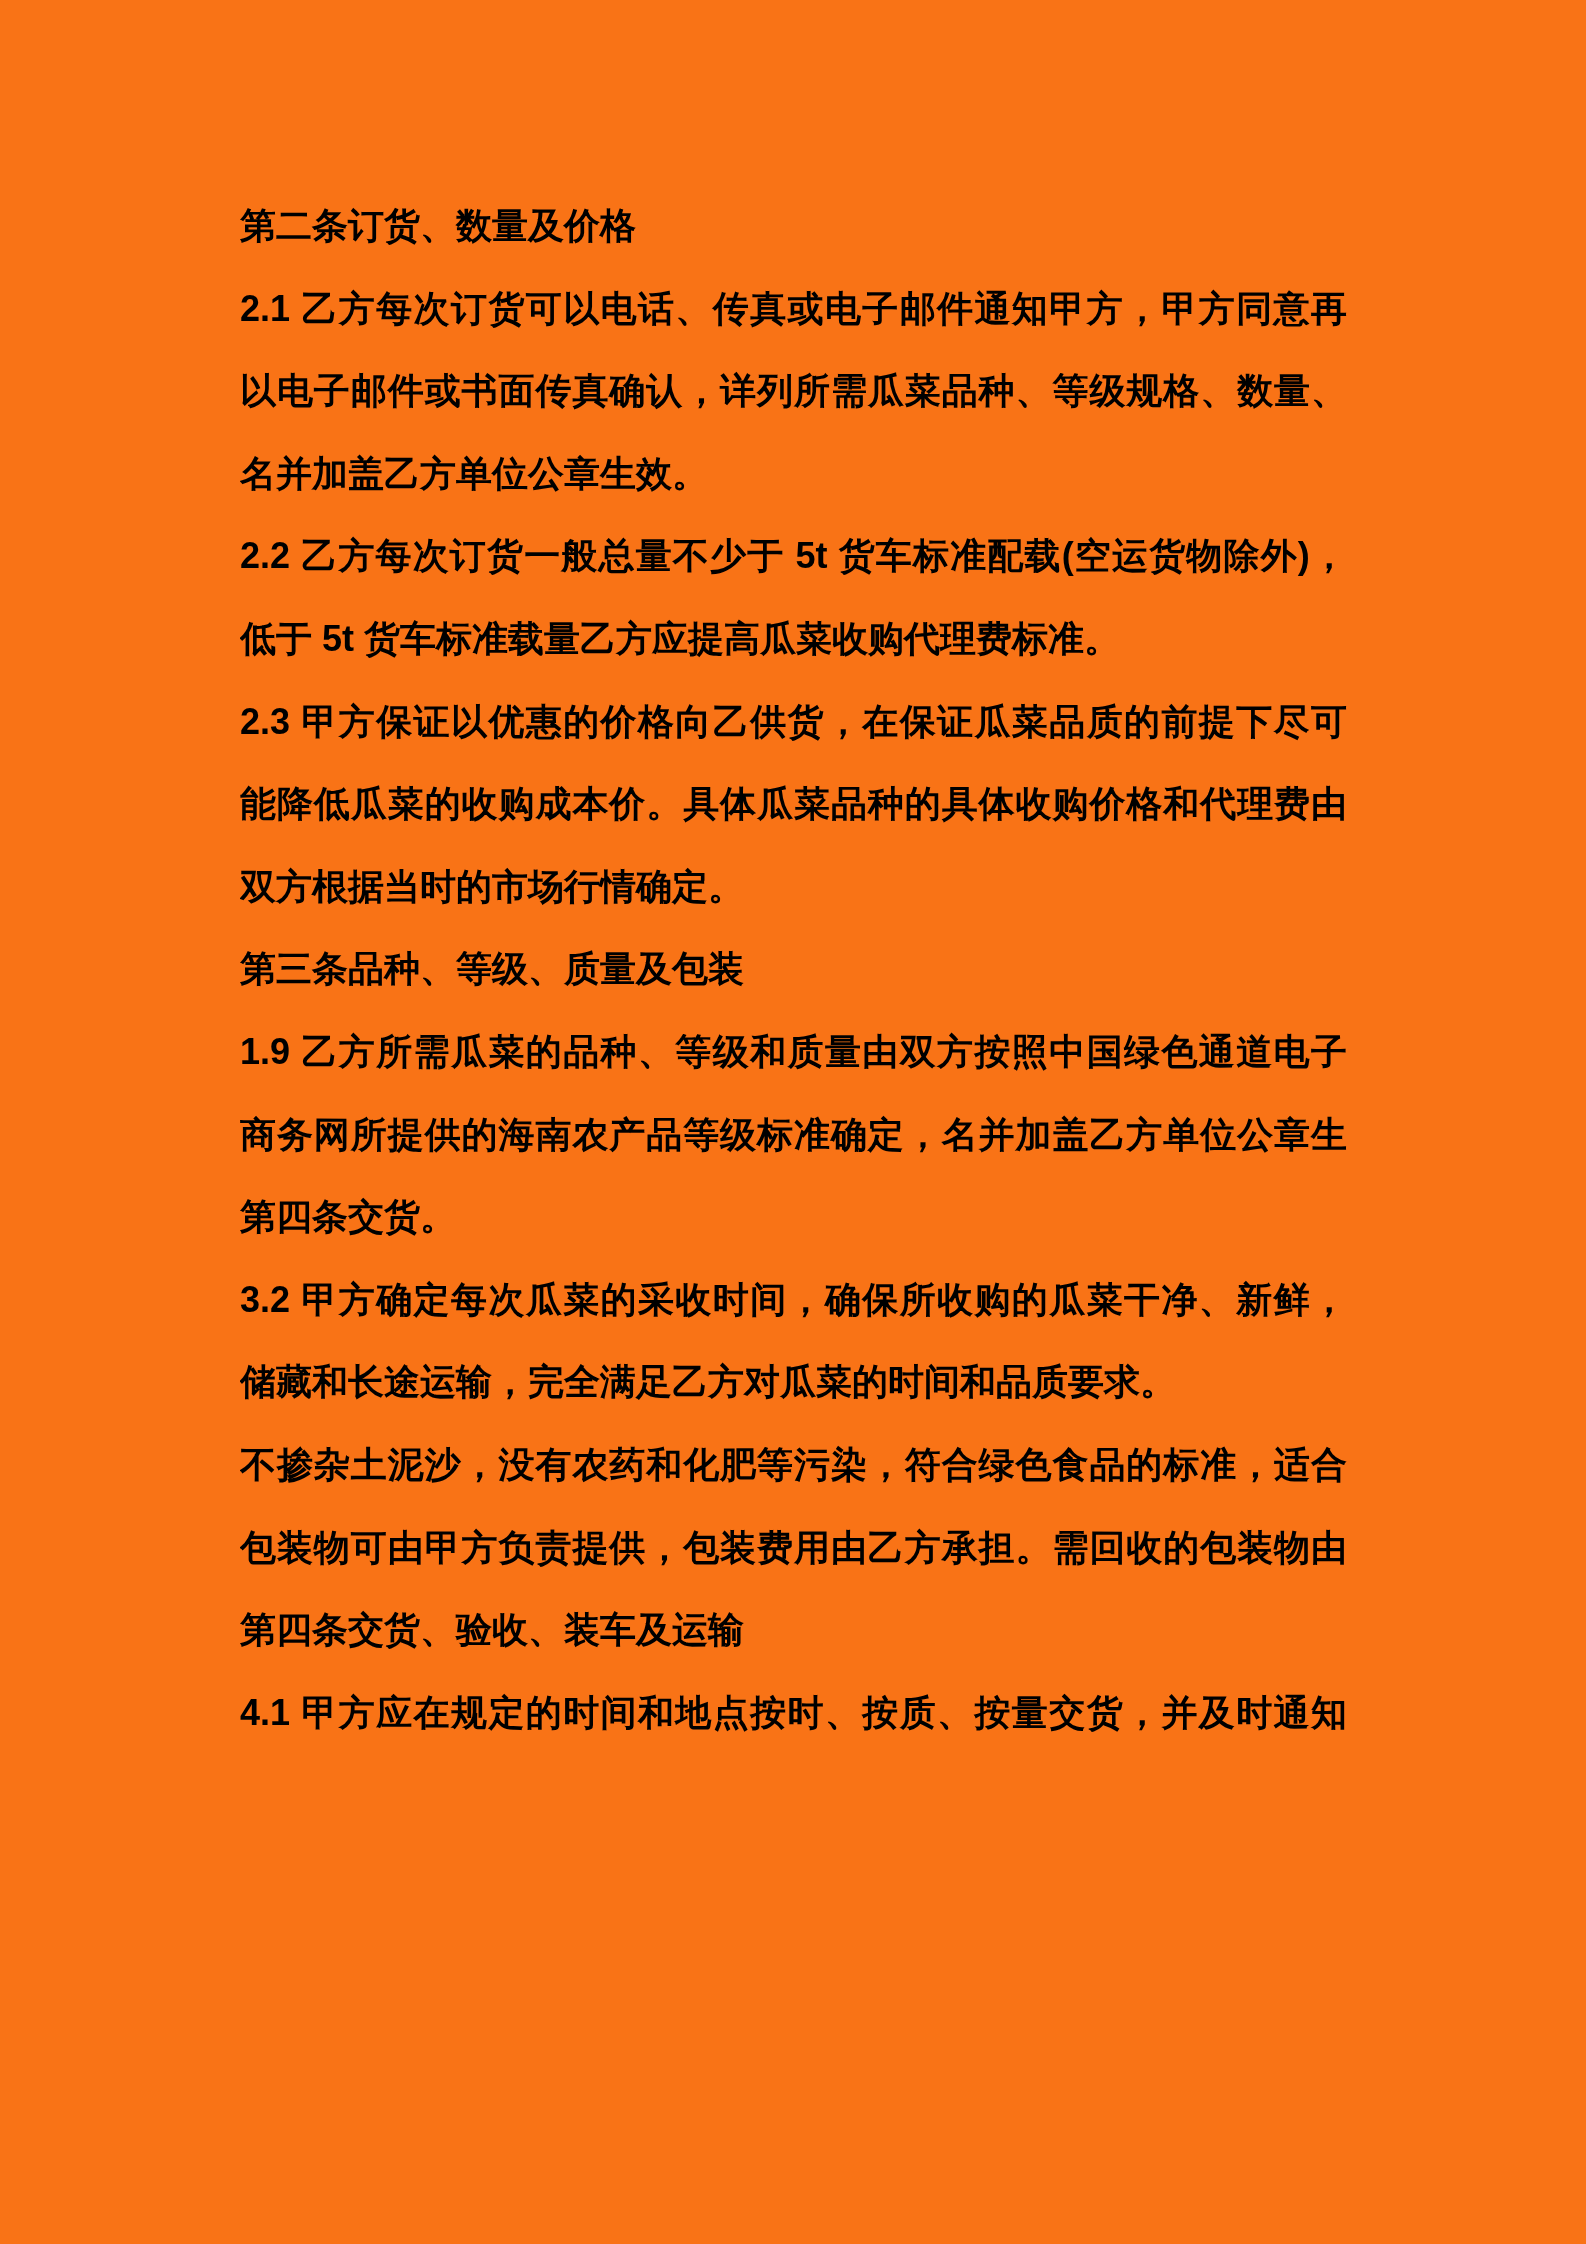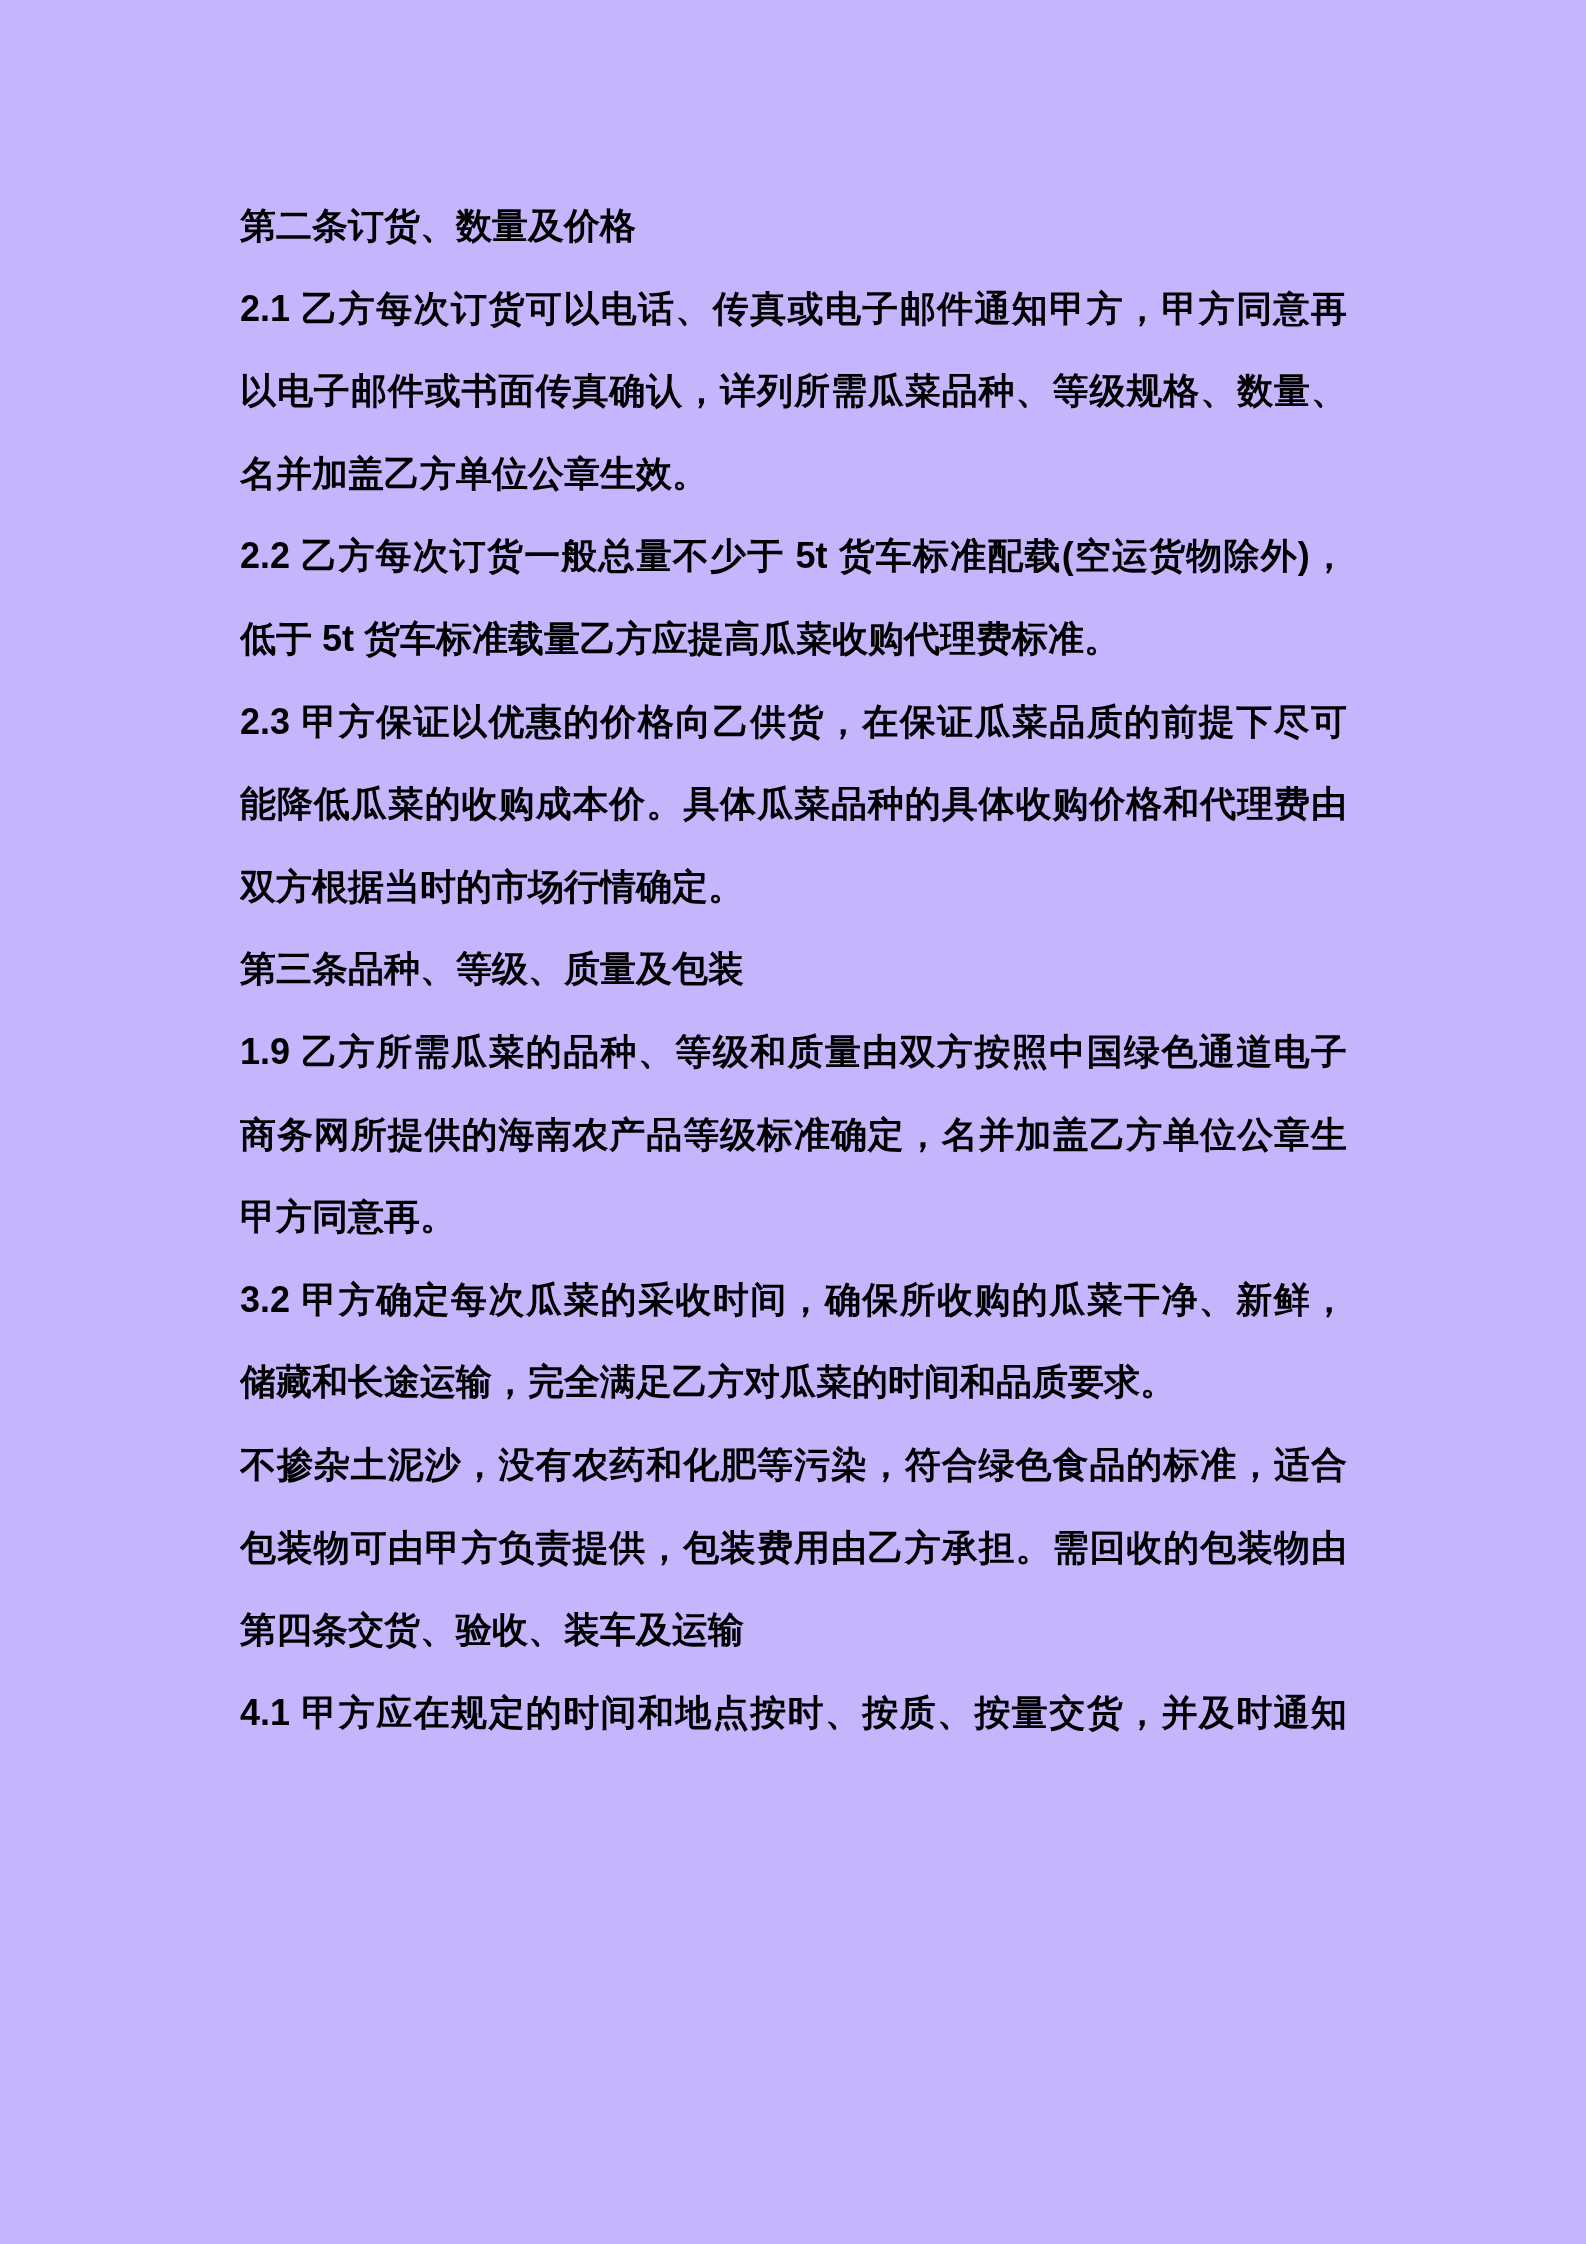--- a/index.html
+++ b/index.html
@@ -1,20 +1,20 @@
 <!DOCTYPE html>
 <html><head>
 <meta charset="utf-8">
 <style>
   html, body { margin: 0; padding: 0; background: #ffffff; }
   .page {
     position: relative;
     width: 1586px;
     height: 2244px;
-    background: #c4b5fd;
+    background: #f97316;
     overflow: hidden;
     font-family: "Liberation Sans", sans-serif;
     font-weight: 700;
     color: #000000;
   }
   .content {
     position: absolute;
     left: 240px;
     top: 185px;
     width: 1107px;
@@ -44,21 +44,21 @@
     <div class="line fill">以电子邮件或书面传真确认，详列所需瓜菜品种、等级规格、数量、</div>
     <div class="line">名并加盖乙方单位公章生效。</div>
     <div class="line fill">2.2 乙方每次订货一般总量不少于 5t 货车标准配载(空运货物除外)，</div>
     <div class="line">低于 5t 货车标准载量乙方应提高瓜菜收购代理费标准。</div>
     <div class="line fill">2.3 甲方保证以优惠的价格向乙供货，在保证瓜菜品质的前提下尽可</div>
     <div class="line fill">能降低瓜菜的收购成本价。具体瓜菜品种的具体收购价格和代理费由</div>
     <div class="line">双方根据当时的市场行情确定。</div>
     <div class="line">第三条品种、等级、质量及包装</div>
     <div class="line fill">1.9 乙方所需瓜菜的品种、等级和质量由双方按照中国绿色通道电子</div>
     <div class="line fill">商务网所提供的海南农产品等级标准确定，名并加盖乙方单位公章生效</div>
-    <div class="line">甲方同意再。</div>
+    <div class="line">第四条交货。</div>
     <div class="line fill">3.2 甲方确定每次瓜菜的采收时间，确保所收购的瓜菜干净、新鲜，</div>
     <div class="line">储藏和长途运输，完全满足乙方对瓜菜的时间和品质要求。</div>
     <div class="line fill">不掺杂土泥沙，没有农药和化肥等污染，符合绿色食品的标准，适合</div>
     <div class="line fill">包装物可由甲方负责提供，包装费用由乙方承担。需回收的包装物由</div>
     <div class="line">第四条交货、验收、装车及运输</div>
     <div class="line fill">4.1 甲方应在规定的时间和地点按时、按质、按量交货，并及时通知</div>
   </div>
 </div>
 
 </body></html>

